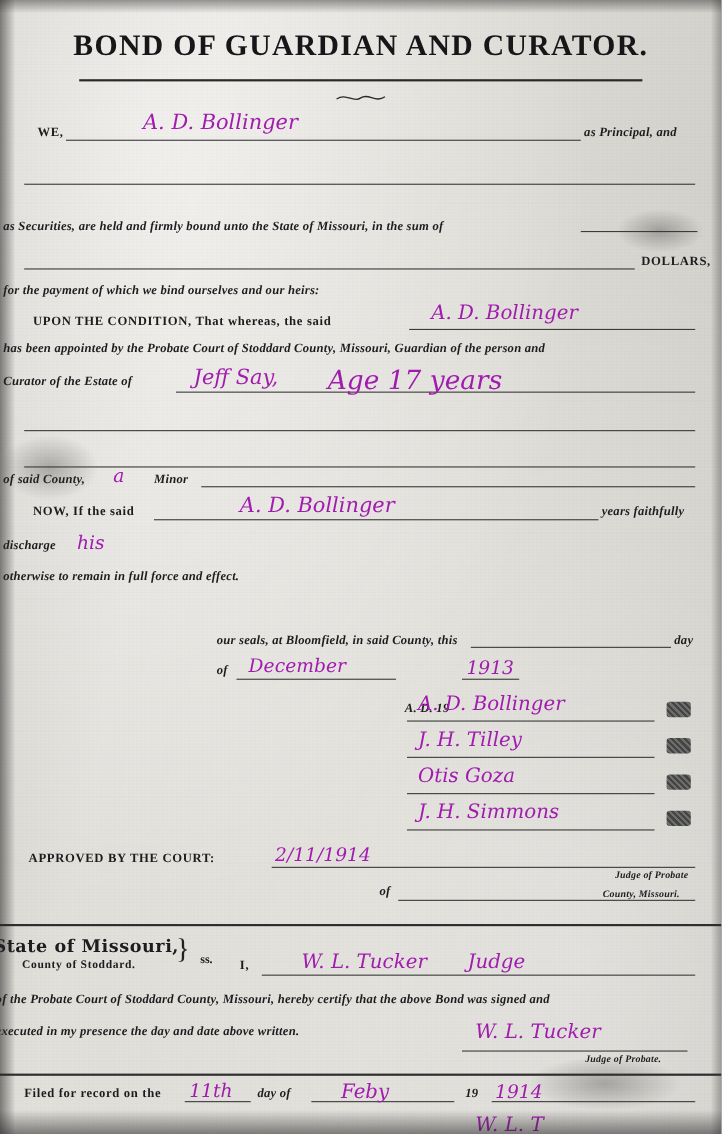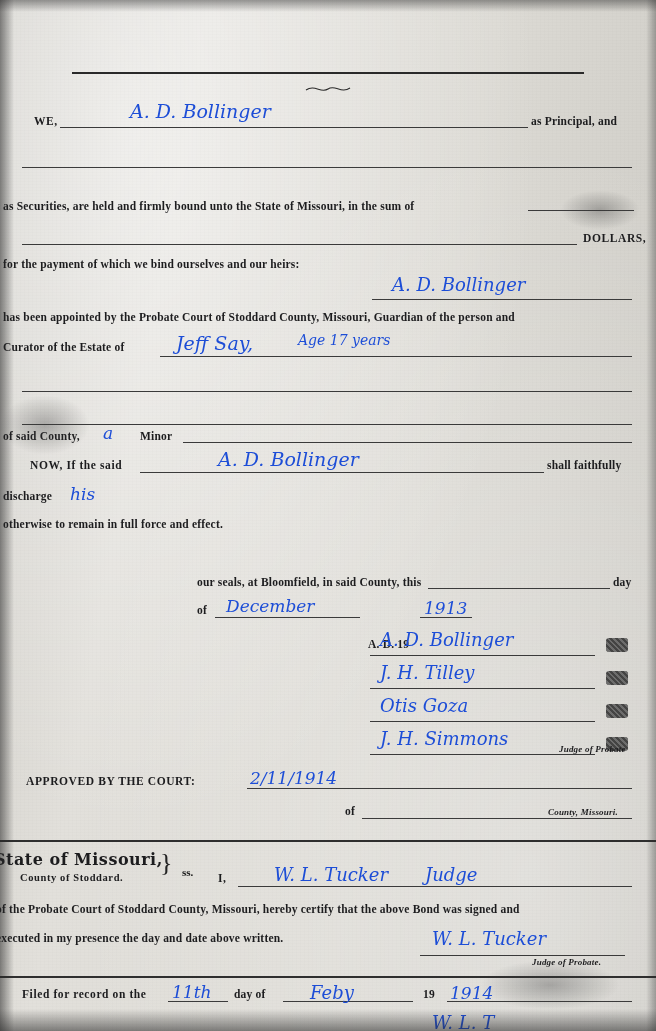--- a/index.html
+++ b/index.html
@@ -78,40 +78,41 @@
     position:absolute;
     left: 305px; top: 84px;
     width: 46px; height: 10px;
   }
 
   
   .pt {
     position: absolute;
     font-family: "Liberation Serif", serif;
     font-weight: 700;
+    font-style: italic;
     font-size: 11.5px;
     color: #1d1d1f;
     white-space: nowrap;
     letter-spacing: .2px;
   }
   .pt.caps { font-style: normal; letter-spacing: .6px; }
 
   
   .rule {
     position: absolute;
     height: 0;
     border-bottom: 1px solid #3b3b3b;
   }
 
   
   .hw {
     position: absolute;
     font-family: "DejaVu Serif", serif;
     font-style: italic;
-    color: #1d4ed8;
+    color: #a21caf;
     white-space: nowrap;
     transform-origin: left bottom;
   }
 
   .seal {
     position: absolute;
     width: 22px; height: 14px;
     border-radius: 3px;
     background:
       repeating-linear-gradient(45deg, #2a2a2a 0 2px, #5a5a5a 2px 4px);
@@ -155,62 +156,64 @@
   }
 </style>
 </head>
 <body>
 
 <div class="page">
   <div class="paper"></div>
 
   <div class="content">
 
+    <div class="title">BOND OF GUARDIAN AND CURATOR.</div>
     <div class="title-rule"></div>
     <svg class="flourish" viewBox="0 0 46 10">
       <path d="M1 6 C 10 0, 16 10, 23 5 C 30 0, 36 10, 45 4" stroke="#2a2a2a" stroke-width="1.2" fill="none"></path>
     </svg>
 
     <div class="pt caps" style="left:34px; top:115px;">WE,</div>
     <div class="rule" style="left:60px; top:127px; width:468px;"></div>
     <div class="pt" style="left:531px; top:115px;">as Principal, and</div>
     <div class="hw" style="left:130px; top:100px; font-size:19px;">A. D. Bollinger</div>
 
     <div class="rule" style="left:22px; top:167px; width:610px;"></div>
 
     <div class="pt" style="left:3px; top:200px;">as Securities, are held and firmly bound unto the State of Missouri, in the sum of</div>
     <div class="rule" style="left:528px; top:210px; width:106px;"></div>
 
     <div class="rule" style="left:22px; top:244px; width:555px;"></div>
     <div class="pt caps" style="left:583px; top:232px;">DOLLARS,</div>
 
     <div class="pt" style="left:3px; top:258px;">for the payment of which we bind ourselves and our heirs:</div>
 
+    <div class="pt caps" style="left:30px; top:286px;">UPON THE CONDITION, That whereas, the said</div>
     <div class="rule" style="left:372px; top:299px; width:260px;"></div>
     <div class="hw" style="left:392px; top:274px; font-size:18px;">A. D. Bollinger</div>
 
     <div class="pt" style="left:3px; top:311px;">has been appointed by the Probate Court of Stoddard County, Missouri, Guardian of the person and</div>
 
     <div class="pt" style="left:3px; top:341px;">Curator of the Estate of</div>
     <div class="rule" style="left:160px; top:356px; width:472px;"></div>
     <div class="hw" style="left:176px; top:332px; font-size:19px;">Jeff Say,</div>
-    <div class="hw" style="left:298px; top:332px; font-size:14px;font-style:italic;">Age 17 years</div>
+    <div class="hw" style="left:298px; top:332px; font-size:24px;font-style:italic;">Age 17 years</div>
 
     <div class="rule" style="left:22px; top:391px; width:610px;"></div>
     <div class="rule" style="left:22px; top:424px; width:610px;"></div>
 
     <div class="pt" style="left:3px; top:430px;">of said County,</div>
     <div class="hw" style="left:103px; top:423px; font-size:17px;">a</div>
     <div class="pt" style="left:140px; top:430px;">Minor</div>
     <div class="rule" style="left:183px; top:442px; width:449px;"></div>
 
     <div class="pt caps" style="left:30px; top:459px;">NOW, If the said</div>
     <div class="rule" style="left:140px; top:472px; width:404px;"></div>
     <div class="hw" style="left:218px; top:448px; font-size:19px;">A. D. Bollinger</div>
-    <div class="pt" style="left:547px; top:459px;">shall faithfully</div>
+    <div class="pt" style="left:547px; top:459px;">years faithfully</div>
 
     <div class="pt" style="left:3px; top:490px;">discharge</div>
     <div class="hw" style="left:70px; top:484px; font-size:17px;">his</div>
 
     <div class="pt" style="left:3px; top:518px;">otherwise to remain in full force and effect.</div>
 
     <div class="pt" style="left:197px; top:576px;">our seals, at Bloomfield, in said County, this</div>
     <div class="rule" style="left:428px; top:588px; width:182px;"></div>
     <div class="pt" style="left:613px; top:576px;">day</div>
 
@@ -232,21 +235,21 @@
     <div class="hw" style="left:380px; top:728px; font-size:18px;">J. H. Simmons</div>
 
     <div class="seal" style="left:606px; top:638px;"></div>
     <div class="seal" style="left:606px; top:671px;"></div>
     <div class="seal" style="left:606px; top:704px;"></div>
     <div class="seal" style="left:606px; top:737px;"></div>
 
     <div class="pt caps" style="left:26px; top:775px;">APPROVED BY THE COURT:</div>
     <div class="rule" style="left:247px; top:788px; width:385px;"></div>
     <div class="hw" style="left:250px; top:768px; font-size:17px;">2/11/1914</div>
-    <div class="pt smallcaps-note" style="left:559px; top:744px;">Judge of Probate</div>
+    <div class="pt smallcaps-note" style="left:559px; top:790px;">Judge of Probate</div>
 
     <div class="pt" style="left:345px; top:805px;">of</div>
     <div class="rule" style="left:362px; top:818px; width:270px;"></div>
     <div class="pt smallcaps-note" style="left:548px; top:807px;">County, Missouri.</div>
 
     <div class="box-rule" style="left:0px; top:840px; width:656px;"></div>
 
     <div class="pt blackletter" style="left:-6px; top:850px;">State of Missouri,</div>
     <div class="pt caps" style="left:20px; top:872px; font-size:10.5px;">County of Stoddard.</div>
     <div class="brace" style="left:160px; top:848px;">}</div>

